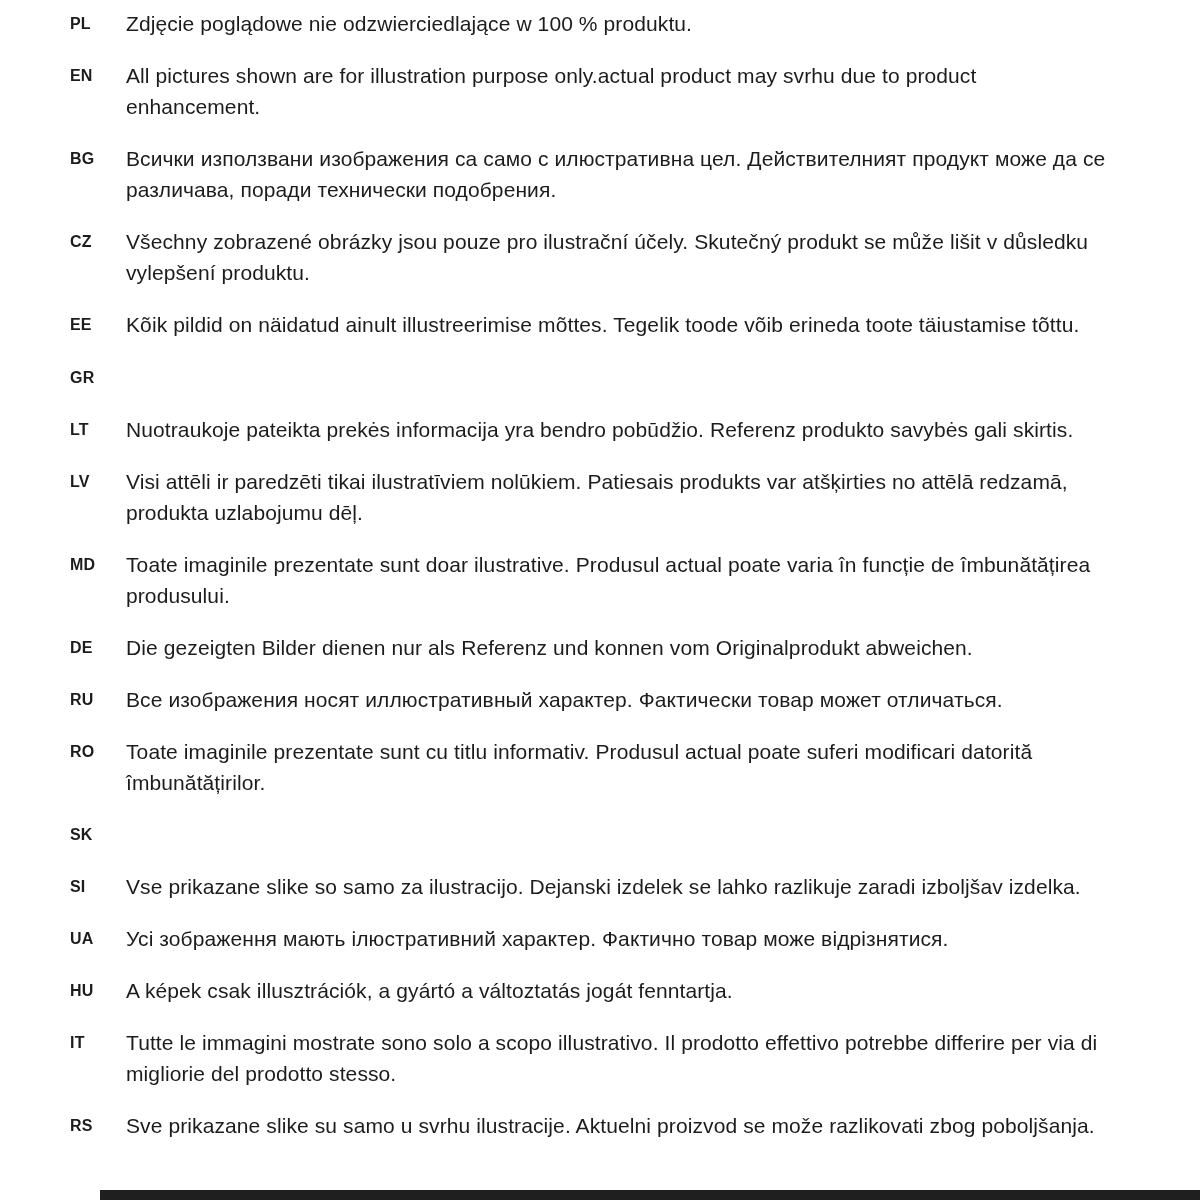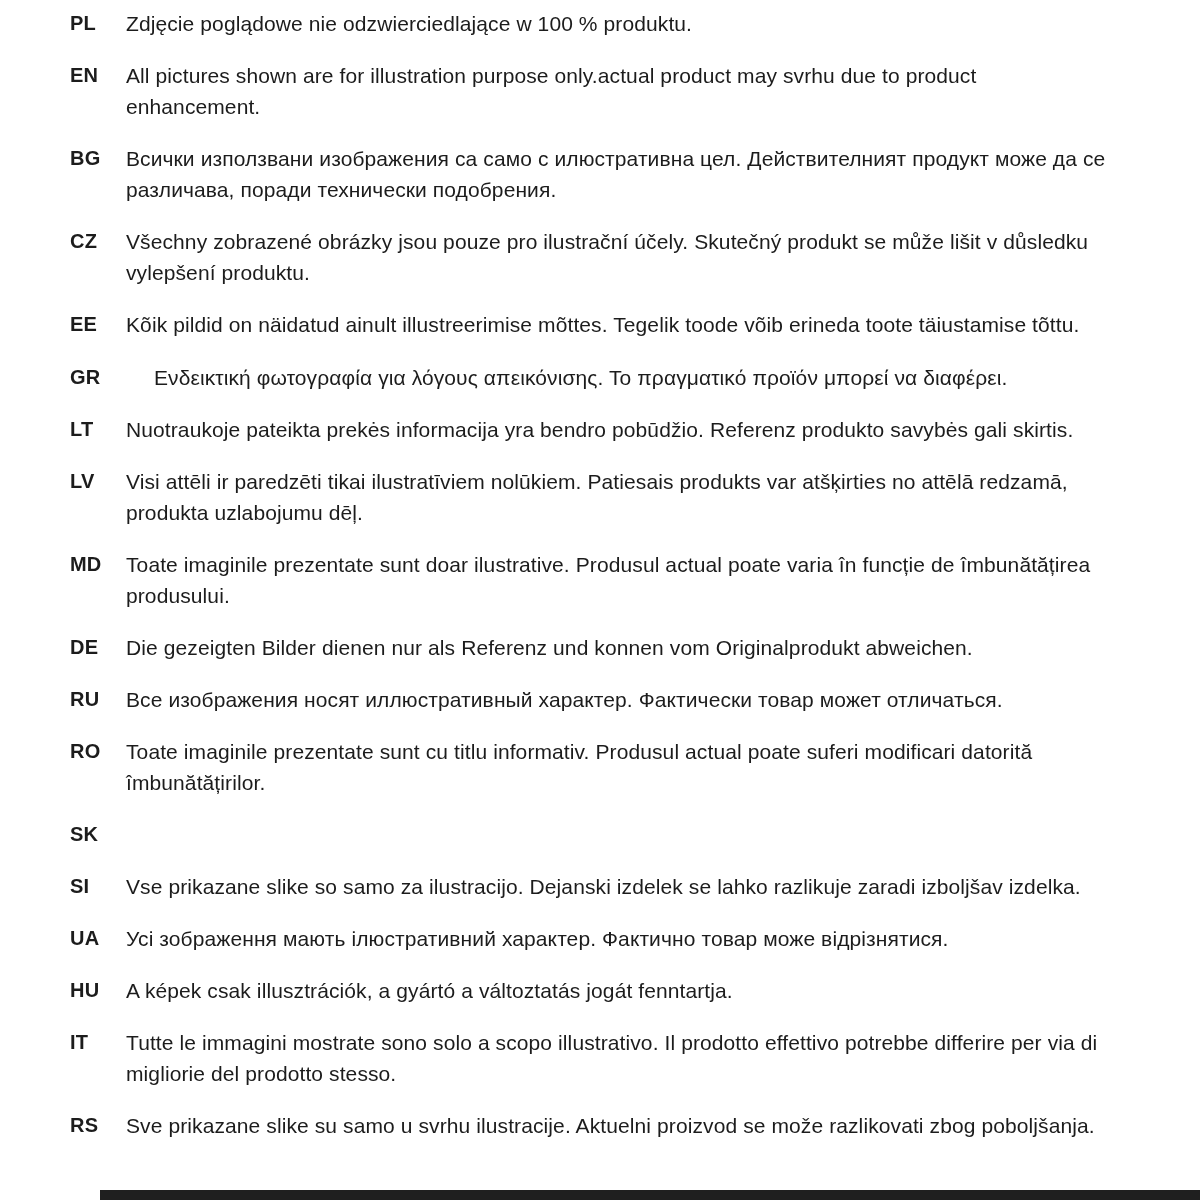--- a/index.html
+++ b/index.html
@@ -14,26 +14,26 @@
   }
   .list {
     padding: 8px 70px 0 70px;
     box-sizing: border-box;
   }
   .row {
     display: flex;
     align-items: flex-start;
     margin-bottom: 21px;
   }
-  .row.gap-before { margin-top: 22px; gap: 28px; }
+  .row.gap-before { margin-top: 22px; }
   .code {
     flex: 0 0 56px;
     width: 56px;
     font-weight: bold;
-    font-size: 20px;
+    font-size: 16px;
     line-height: 31px;
     letter-spacing: 0.2px;
   }
   .text {
     font-size: 21px;
     line-height: 31px;
     max-width: 988px;
     letter-spacing: 0.1px;
   }
   .bottom-bar {
@@ -65,21 +65,20 @@
       <div class="row">
         <span class="code">CZ</span>
         <span class="text">Všechny zobrazené obrázky jsou pouze pro ilustrační účely. Skutečný produkt se může lišit v důsledku vylepšení produktu.</span>
       </div>
       <div class="row">
         <span class="code">EE</span>
         <span class="text">Kõik pildid on näidatud ainult illustreerimise mõttes. Tegelik toode võib erineda toote täiustamise tõttu.</span>
       </div>
       <div class="row gap-before">
         <span class="code">GR</span>
-        <span class="text">Ενδεικτική φωτογραφία για λόγους απεικόνισης. Το πραγματικό προϊόν μπορεί να διαφέρει.</span>
       </div>
       <div class="row">
         <span class="code">LT</span>
         <span class="text">Nuotraukoje pateikta prekės informacija yra bendro pobūdžio. Referenz produkto savybės gali skirtis.</span>
       </div>
       <div class="row">
         <span class="code">LV</span>
         <span class="text">Visi attēli ir paredzēti tikai ilustratīviem nolūkiem. Patiesais produkts var atšķirties no attēlā redzamā, produkta uzlabojumu dēļ.</span>
       </div>
       <div class="row">

